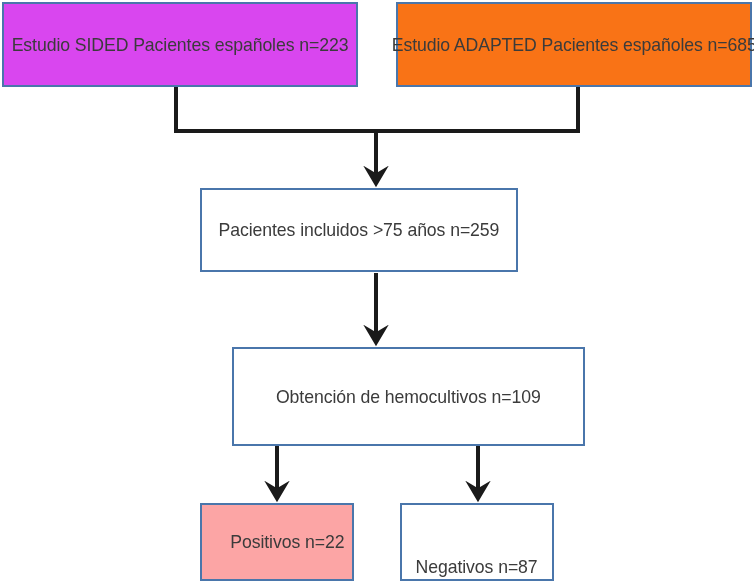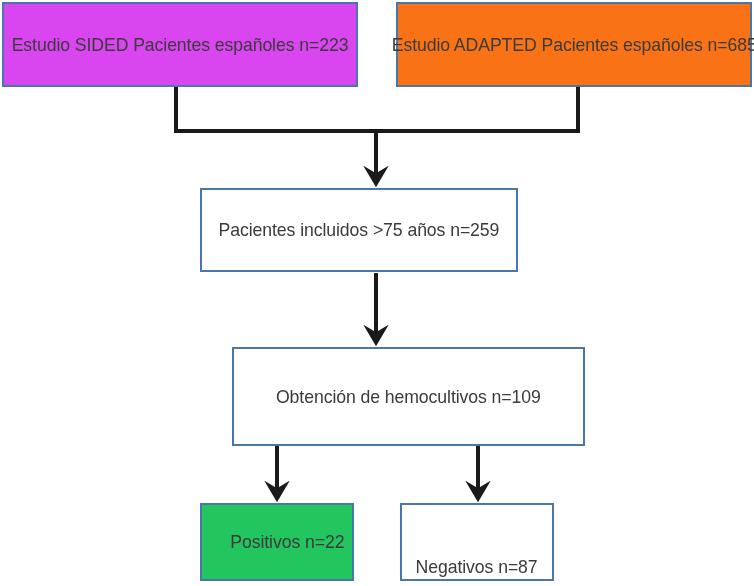--- a/index.html
+++ b/index.html
@@ -83,21 +83,21 @@
   </div>
 
   <div class="node" id="node-incluidos" style="left: 200px; top: 188px; width: 318px; height: 84px; border-color: rgb(74, 118, 171); background: rgb(255, 255, 255);">
     <span class="node-label" style="color: rgb(59, 59, 59);">Pacientes incluidos &gt;75 años n=259</span>
   </div>
 
   <div class="node" id="node-hemocultivos" style="left: 200px; top: 347px; width: 353px; height: 99px; border-color: rgb(74, 118, 171); background: rgb(255, 255, 255); margin-left: 32px;">
     <span class="node-label" style="color: rgb(59, 59, 59);">Obtención de hemocultivos n=109</span>
   </div>
 
-  <div class="node small" id="node-positivos" style="left: 200px; top: 503px; width: 154px; height: 78px; border-color: rgb(74, 118, 171); background: #22c55e; padding-left: 20px;">
+  <div class="node small" id="node-positivos" style="left: 200px; top: 503px; width: 154px; height: 78px; border-color: rgb(74, 118, 171); background: #fca5a5; padding-left: 20px;">
     <span class="node-label" style="color: rgb(59, 59, 59);">Positivos n=22</span>
   </div>
 
   <div class="node small" id="node-negativos" style="left: 400px; top: 503px; width: 154px; height: 78px; border-color: rgb(74, 118, 171); background: rgb(255, 255, 255); align-items: flex-end;">
     <span class="node-label" style="color: rgb(59, 59, 59);">Negativos n=87</span>
   </div>
 
 </div>
 
 </body></html>

